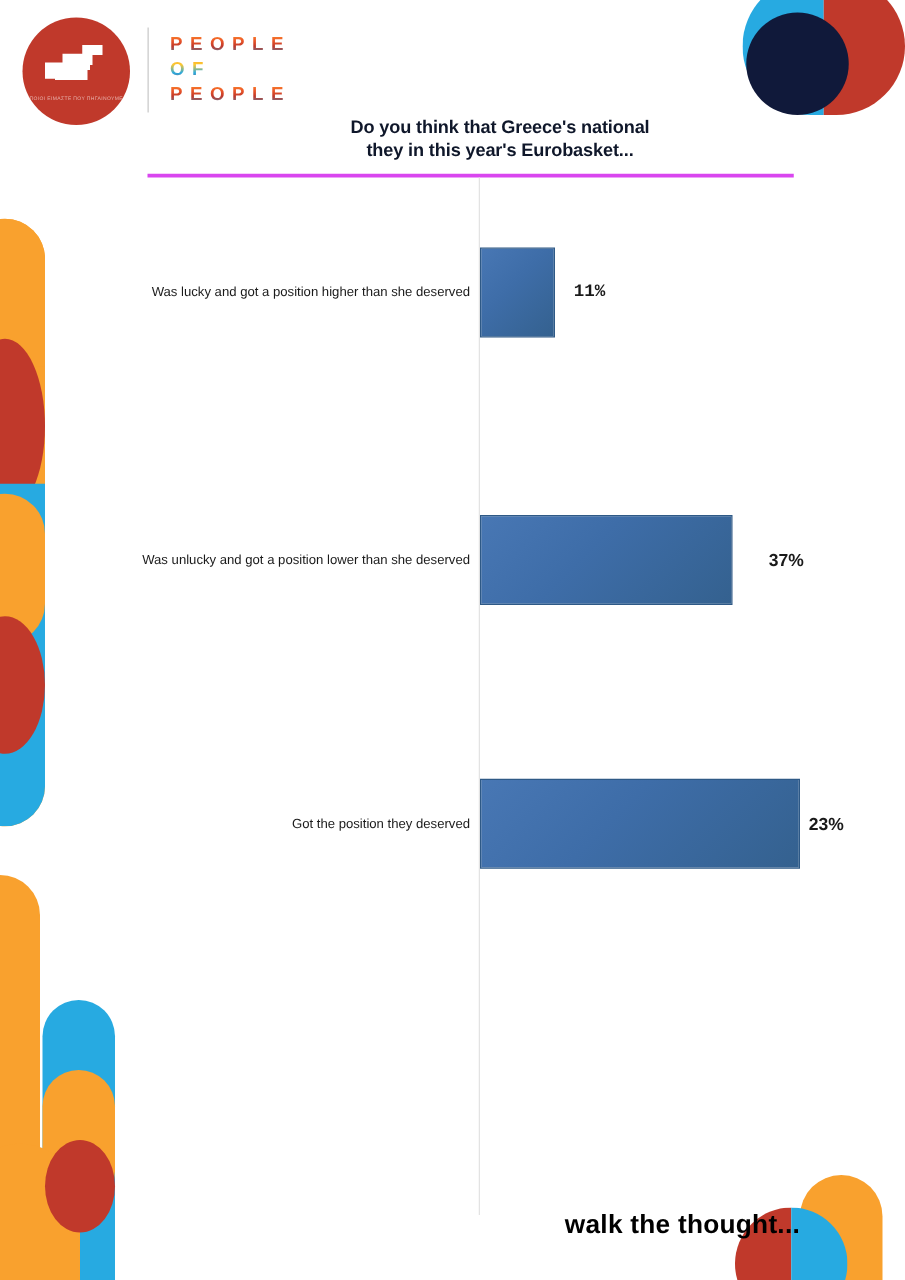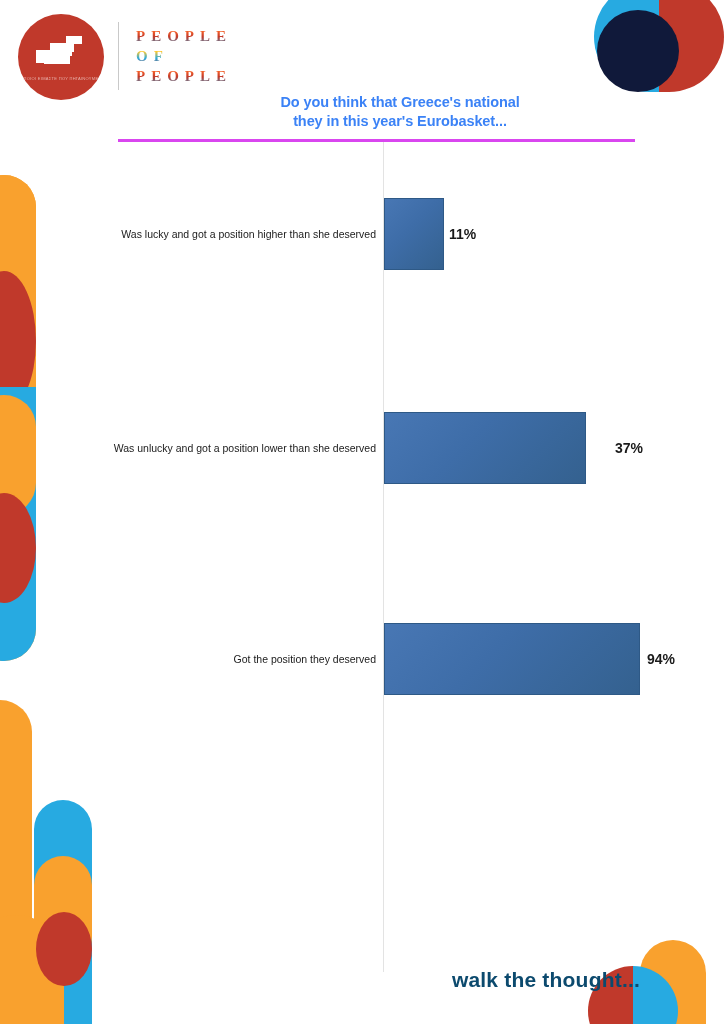--- a/index.html
+++ b/index.html
@@ -69,38 +69,38 @@
   .lm4 { left:30px; top:0px;  width:16px; height:8px; }
   .lm5 { left:8px;  top:20px; width:26px; height:8px; }
   .logo-tag {
     position:absolute; left:0; top:62px; width:86px; text-align:center;
     font-size:4px; letter-spacing:.3px; color:#e8b0aa; line-height:6px;
   }
 
   .logo-div { position:absolute; left:118px; top:22px; width:1px; height:68px;
               background:#c9c9c9; }
 
-  .wordmark { position:absolute; left:136px; top:26px;font-family:Liberation Serif, serif; }
+  .wordmark { position:absolute; left:136px; top:26px; }
   .wm-line { display:block; white-space:nowrap; line-height:20px; height:20px; }
   .wm-line span {
     display:inline-block; font-size:15px; font-weight:700; letter-spacing:6px;
     background:linear-gradient(180deg,#F9A12E 0%,#F05A28 30%,#C0392B 55%,#27AAE1 100%);
     -webkit-background-clip:text; background-clip:text; color:transparent;
     -webkit-text-fill-color:transparent;
   }
   .wm-line.alt span {
     background:linear-gradient(180deg,#F9A12E 0%,#FDC830 28%,#27AAE1 62%,#C0392B 100%);
     -webkit-background-clip:text; background-clip:text;
   }
 
   
   .chart { position:relative; z-index:2; }
   .chart-title {
     position:absolute; left:190px; top:-12px; width:420px;
-    text-align:center; font-size:14.5px; font-weight:700; color:#3b82f6;
+    text-align:center; font-size:14.5px; font-weight:700; color:#0f172a;
     line-height:19px; letter-spacing:-0.1px;
   }
   .plot {
     position:absolute; left:118px; top:34px; width:517px; height:830px;
     border-top:3px solid #d946ef;
   }
   .axis {
     position:absolute; left:265px; top:0; width:1px; height:830px;
     background:#e3e3e3;
   }
@@ -116,21 +116,21 @@
     border:1px solid #2E5986;
   }
   .bar-value {
     position:absolute; top:50%; transform:translateY(-50%);
     font-size:14px; font-weight:700; color:#1a1a1a; white-space:nowrap;
   }
 
   
   .tagline {
     position:absolute; right:84px; bottom:32px; z-index:4;
-    font-size:21px; font-weight:700; color:#0c4a6e; letter-spacing:.2px;
+    font-size:21px; font-weight:700; color:#000000; letter-spacing:.2px;
   }
 </style>
 </head>
 <body>
 
 <div class="deco tr-wrap">
   <div class="tr-half-l"></div>
   <div class="tr-half-r"></div>
   <div class="tr-navy"></div>
 </div>
@@ -181,31 +181,31 @@
     <div>Do you think that Greece's national</div>
     <div>they in this year's Eurobasket...</div>
   </div>
 
   <div class="plot">
     <div class="axis"></div>
 
     <div class="row" id="row0" style="top:56px;">
       <div class="cat-label">Was lucky and got a position higher than she deserved</div>
       <div class="bar" id="bar0" style="width: 60px;"></div>
-      <div class="bar-value" id="val0" style="left: 331px;">11%</div>
+      <div class="bar-value" id="val0" style="left: 341px; font-family: Liberation Mono, monospace;">11%</div>
     </div>
 
     <div class="row" id="row1" style="top:270px;">
       <div class="cat-label">Was unlucky and got a position lower than she deserved</div>
       <div class="bar" id="bar1" style="width: 202px;"></div>
       <div class="bar-value" id="val1" style="left: 497px;">37%</div>
     </div>
 
     <div class="row" id="row2" style="top:481px;">
       <div class="cat-label">Got the position they deserved</div>
       <div class="bar" id="bar2" style="width: 256px;"></div>
-      <div class="bar-value" id="val2" style="left: 529px;">94%</div>
+      <div class="bar-value" id="val2" style="left: 529px;">23%</div>
     </div>
 
   </div>
 </div>
 
 <div class="tagline">walk the thought...</div>
 
 </body></html>

